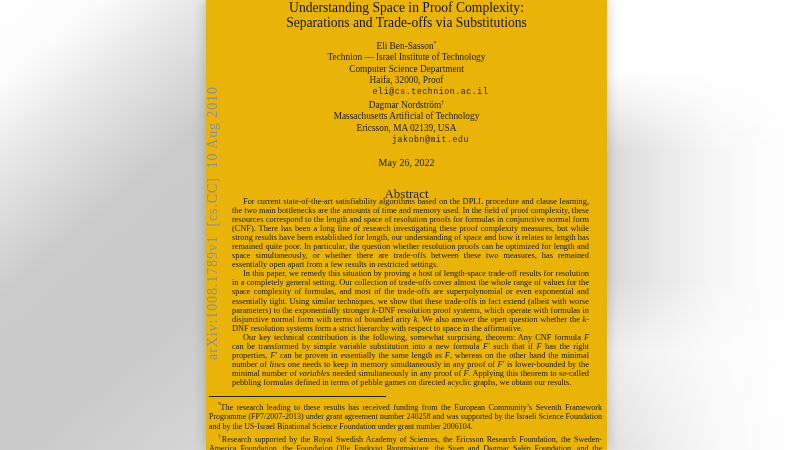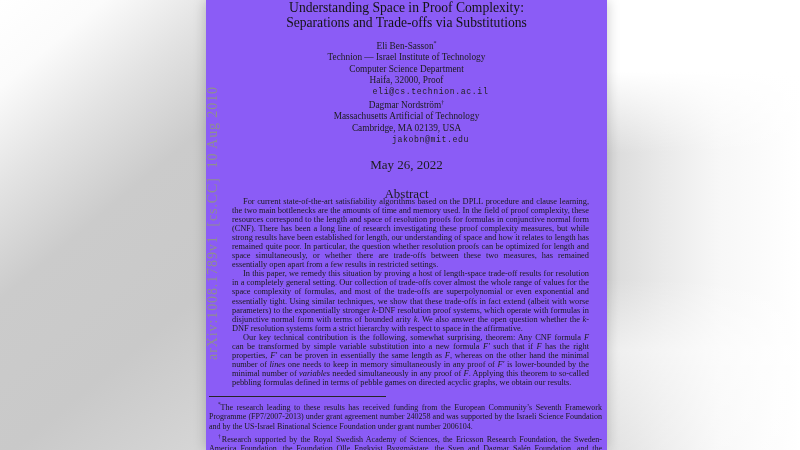--- a/index.html
+++ b/index.html
@@ -35,21 +35,21 @@
         rgba(255,255,255,1) 0%, rgba(255,255,255,1) 16%,
         rgba(255,255,255,0) 34%, rgba(255,255,255,0) 62%,
         rgba(255,255,255,0.55) 78%, rgba(255,255,255,0.2) 100%),
       linear-gradient(to right,
         #d9d9d9 0%, #e9e9e9 28%, #f7f7f7 58%, #ffffff 100%);
   }
   .page {
     position: absolute;
     left: 206px; top: 0;
     width: 401px; height: 450px;
-    background: #8b5cf6;
+    background: #eab308;
     box-shadow: 0 0 12px rgba(0,0,0,0.22);
     color: #1c1c1c;
   }
   .stamp {
     position: absolute;
     left: 213px; top: 223px;
     transform: translate(-50%, -50%) rotate(-90deg);
     white-space: pre;
     font-family: "Liberation Serif", serif;
     font-size: 14px;
@@ -75,21 +75,21 @@
     line-height: 11.2px;
   }
   .author-block .email {
     font-family: "Liberation Mono", monospace;
     font-size: 8.2px;
     letter-spacing: 0.6px;
     color: #222222;
     margin-left: 48px;
   }
   sup { font-size: 0.65em; }
-  .date-line { font-size: 13px; }
+  .date-line { font-size: 10px; }
   .abs-heading {
     font-weight: normal;
     font-size: 13px;
   }
   .abs-body {
     position: absolute;
     top: 197px; left: 26px;
     width: 357px;
     font-size: 8.35px;
     line-height: 9.05px;
@@ -136,21 +136,21 @@
       <div><span>Eli Ben-Sasson</span><sup>*</sup></div>
       <div>Technion — Israel Institute of Technology</div>
       <div>Computer Science Department</div>
       <div>Haifa, 32000, Proof</div>
       <div class="email">eli@cs.technion.ac.il</div>
     </div>
 
     <div class="centered author-block" style="top:97px;">
       <div><span>Dagmar Nordström</span><sup>†</sup></div>
       <div>Massachusetts Artificial of Technology</div>
-      <div>Cambridge, MA 02139, USA</div>
+      <div>Ericsson, MA 02139, USA</div>
       <div class="email">jakobn@mit.edu</div>
     </div>
 
     <div class="centered date-line" style="top:157px;">May 26, 2022</div>
 
     <div class="centered abs-heading" style="top:186px;">Abstract</div>
 
     <div class="abs-body">
       <p>For current state-of-the-art satisfiability algorithms based on the DPLL procedure and clause learning, the two main bottlenecks are the amounts of time and memory used. In the field of proof complexity, these resources correspond to the length and space of resolution proofs for formulas in conjunctive normal form (CNF). There has been a long line of research investigating these proof complexity measures, but while strong results have been established for length, our understanding of space and how it relates to length has remained quite poor. In particular, the question whether resolution proofs can be optimized for length and space simultaneously, or whether there are trade-offs between these two measures, has remained essentially open apart from a few results in restricted settings.</p>
       <p>In this paper, we remedy this situation by proving a host of length-space trade-off results for resolution in a completely general setting. Our collection of trade-offs cover almost the whole range of values for the space complexity of formulas, and most of the trade-offs are superpolynomial or even exponential and essentially tight. Using similar techniques, we show that these trade-offs in fact extend (albeit with worse parameters) to the exponentially stronger <i>k</i>-DNF resolution proof systems, which operate with formulas in disjunctive normal form with terms of bounded arity <i>k</i>. We also answer the open question whether the <i>k</i>-DNF resolution systems form a strict hierarchy with respect to space in the affirmative.</p>

